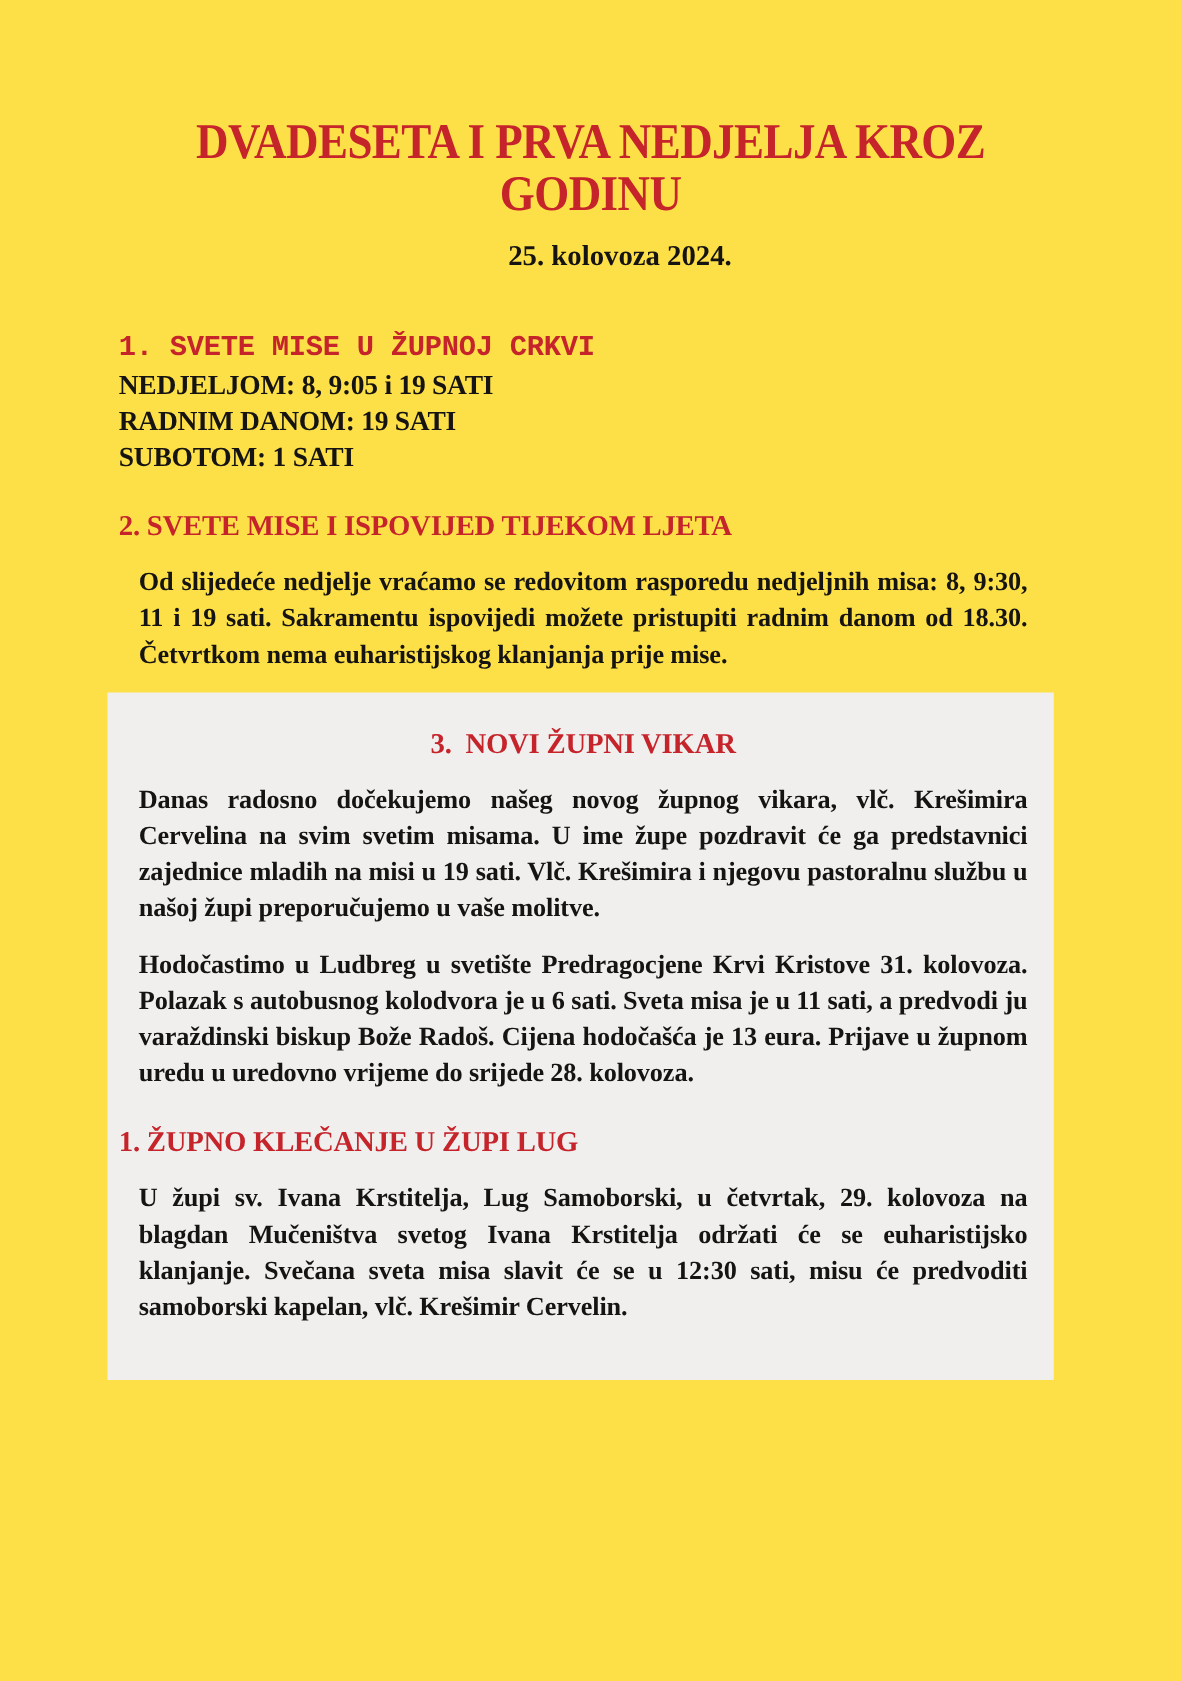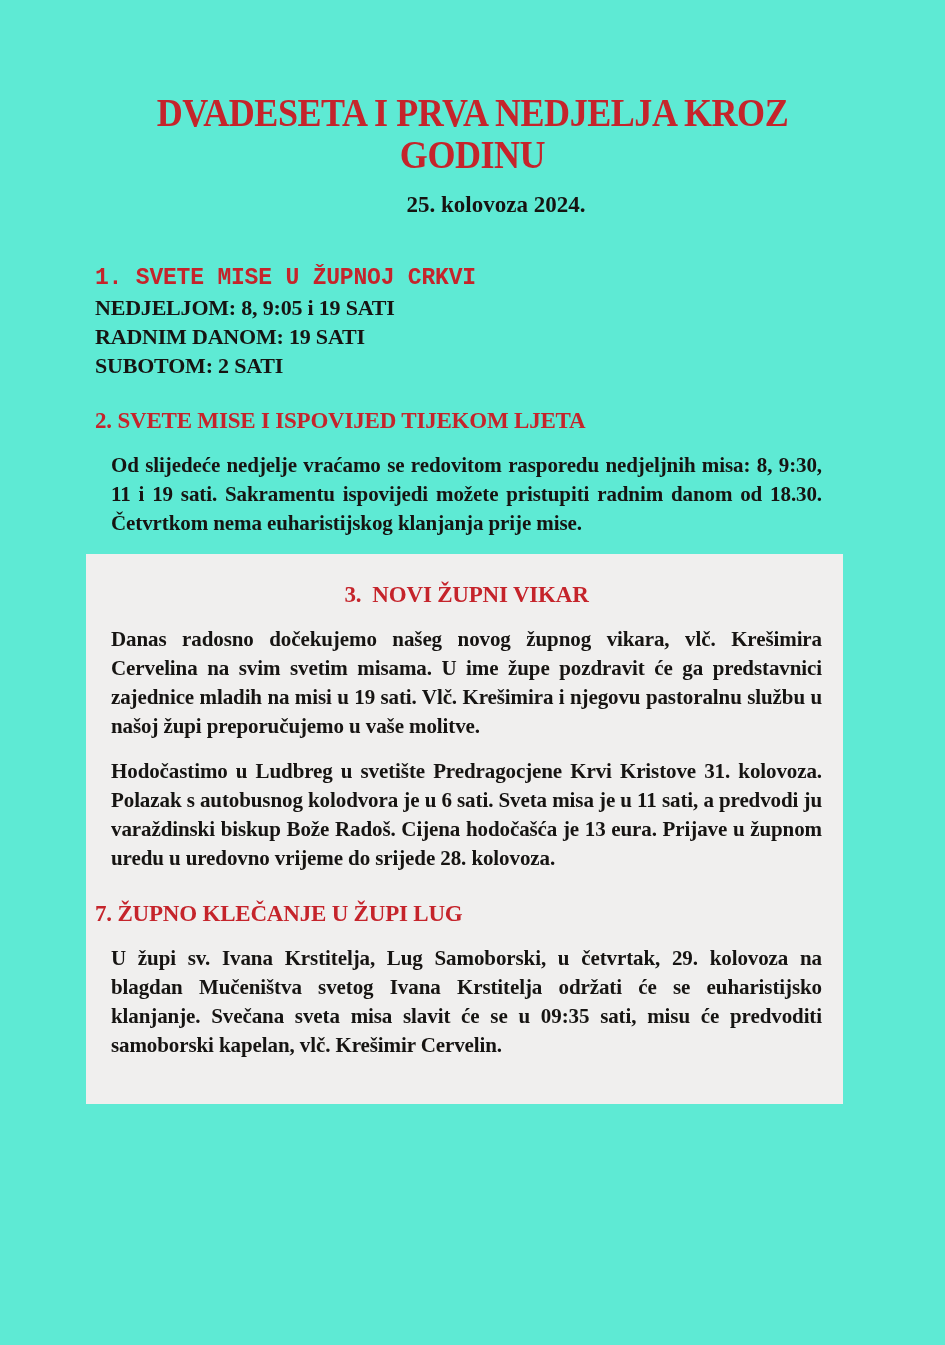--- a/index.html
+++ b/index.html
@@ -5,21 +5,21 @@
   html, body {
     margin: 0;
     padding: 0;
     background: #ffffff;
   }
   .page {
     position: relative;
     width: 945px;
     height: 1345px;
     margin: 0 auto;
-    background: #5eead4;
+    background: #fde047;
     overflow: hidden;
     font-family: "Liberation Serif", "DejaVu Serif", serif;
     font-weight: 700;
     color: #161412;
   }
   
   .header {
     padding-top: 92px;
     text-align: center;
   }
@@ -103,41 +103,41 @@
     </h1>
     <p class="doc-date">25. kolovoza 2024.</p>
   </div>
 
   <div class="content">
 
     <section class="first-section">
       <h2 class="section-heading">1. SVETE MISE U ŽUPNOJ CRKVI</h2>
       <p class="schedule-line">NEDJELJOM: 8, 9:05 i 19 SATI</p>
       <p class="schedule-line">RADNIM DANOM: 19 SATI</p>
-      <p class="schedule-line">SUBOTOM: 2 SATI</p>
+      <p class="schedule-line">SUBOTOM: 1 SATI</p>
     </section>
 
     <section>
       <h2 class="section-heading">2. SVETE MISE I ISPOVIJED TIJEKOM LJETA</h2>
       <p class="para">Od slijedeće nedjelje vraćamo se redovitom rasporedu nedjeljnih misa: 8, 9:30, 11 i 19 sati. Sakramentu ispovijedi možete pristupiti radnim danom od 18.30. Četvrtkom nema euharistijskog klanjanja prije mise.</p>
     </section>
 
     <div class="highlight">
 
       <section>
         <h2 class="section-heading">3.  NOVI ŽUPNI VIKAR</h2>
         <p class="para">Danas radosno dočekujemo našeg novog župnog vikara, vlč. Krešimira Cervelina na svim svetim misama. U ime župe pozdravit će ga predstavnici zajednice mladih na misi u 19 sati. Vlč. Krešimira i njegovu pastoralnu službu u našoj župi preporučujemo u vaše molitve.</p>
       </section>
 
       <section>
         <p class="para">Hodočastimo u Ludbreg u svetište Predragocjene Krvi Kristove 31. kolovoza. Polazak s autobusnog kolodvora je u 6 sati. Sveta misa je u 11 sati, a predvodi ju varaždinski biskup Bože Radoš. Cijena hodočašća je 13 eura. Prijave u župnom uredu u uredovno vrijeme do srijede 28. kolovoza.</p>
       </section>
 
       <section>
-        <h2 class="section-heading">7. ŽUPNO KLEČANJE U ŽUPI LUG</h2>
-        <p class="para">U župi sv. Ivana Krstitelja, Lug Samoborski, u četvrtak, 29. kolovoza na blagdan Mučeništva svetog Ivana Krstitelja održati će se euharistijsko klanjanje. Svečana sveta misa slavit će se u 09:35 sati, misu će predvoditi samoborski kapelan, vlč. Krešimir Cervelin.</p>
+        <h2 class="section-heading">1. ŽUPNO KLEČANJE U ŽUPI LUG</h2>
+        <p class="para">U župi sv. Ivana Krstitelja, Lug Samoborski, u četvrtak, 29. kolovoza na blagdan Mučeništva svetog Ivana Krstitelja održati će se euharistijsko klanjanje. Svečana sveta misa slavit će se u 12:30 sati, misu će predvoditi samoborski kapelan, vlč. Krešimir Cervelin.</p>
       </section>
 
     </div>
 
   </div>
 
 </div>
 
 </body></html>

